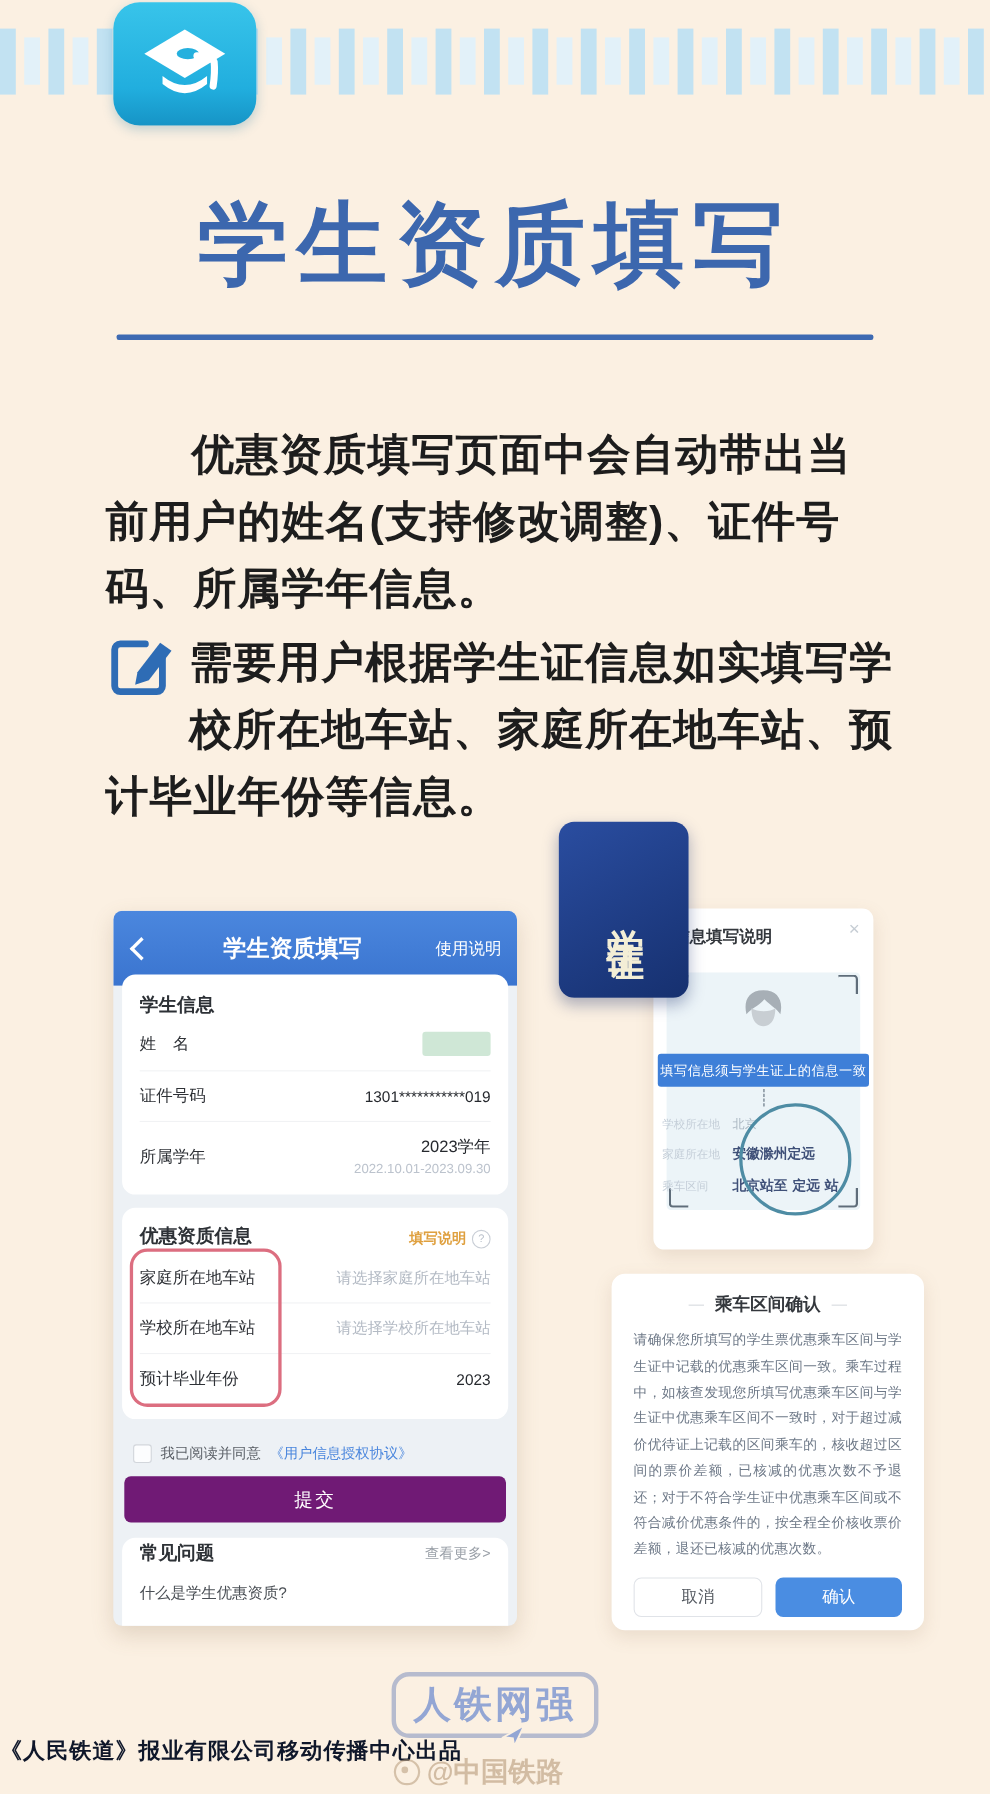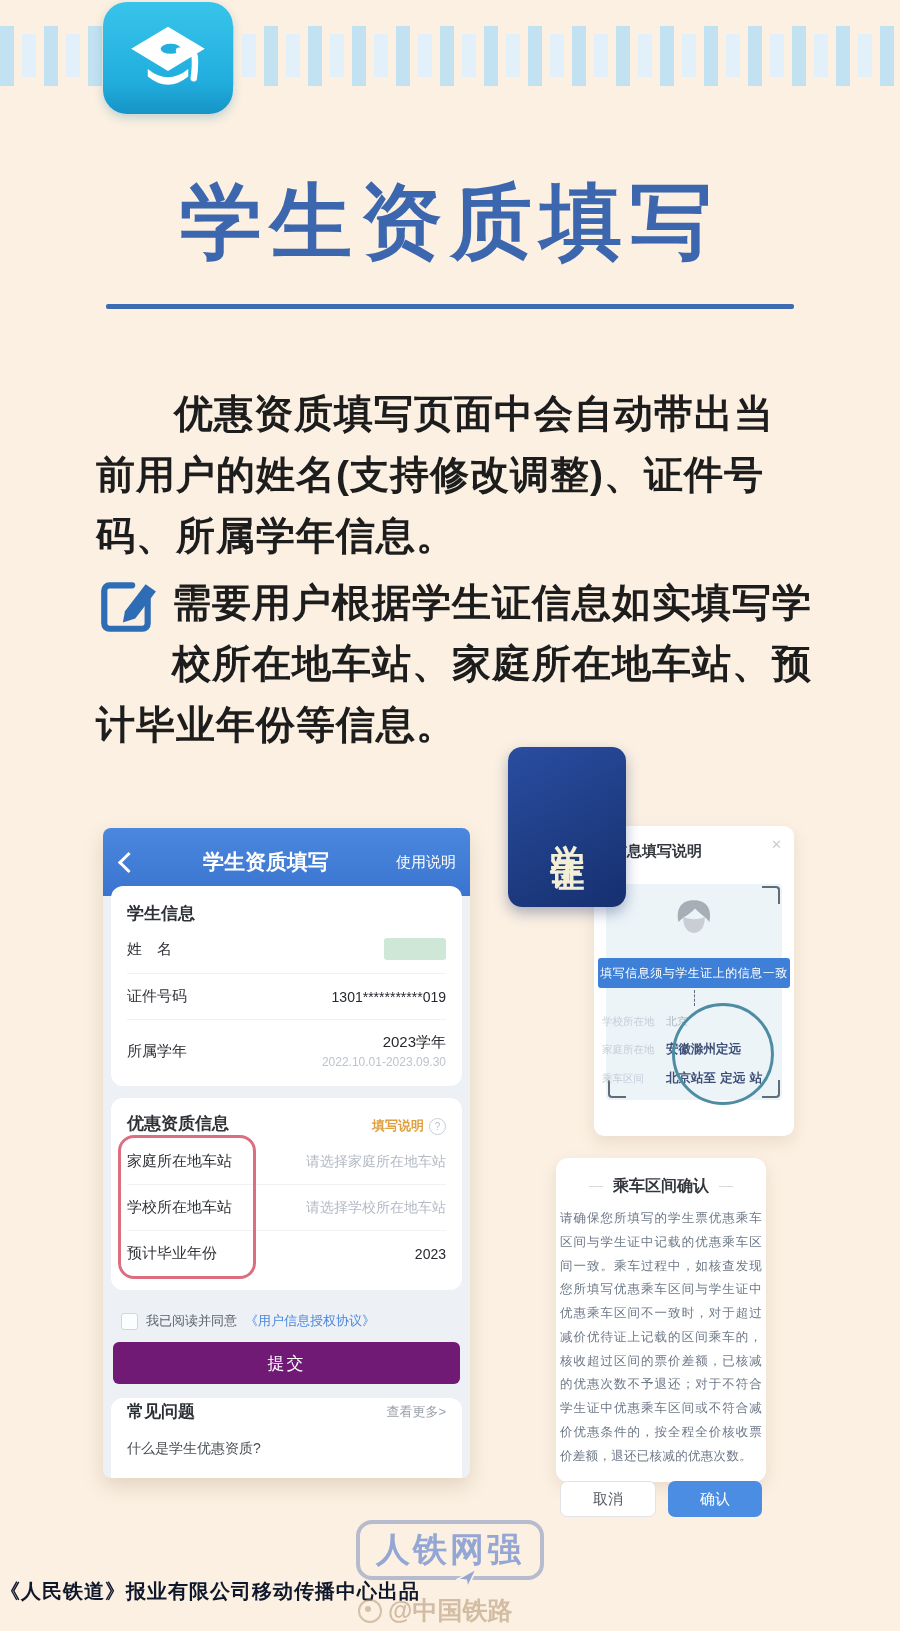--- a/index.html
+++ b/index.html
@@ -149,23 +149,23 @@
   .id-val.hand{
     font-family:"DejaVu Serif","Liberation Serif",serif;
     font-size:12.5px;font-weight:700;color:#3f5078;
   }
   .hl-circle{
     position:absolute;left:78px;top:177px;width:96px;height:96px;z-index:3;
     border:3px solid #4e8ca4;border-radius:50%;
   }
   
   .panel-b{
-    position:absolute;left:556px;top:1158px;width:210px;height:324px;
+    position:absolute;left:556px;top:1158px;width:284px;height:324px;
     background:#fff;border-radius:12px;box-shadow:0 6px 16px rgba(140,110,80,.15);
-    box-sizing:border-box;padding:18px 4px 14px;
+    box-sizing:border-box;padding:18px 20px 14px;
   }
   .dlg-title-row{display:flex;align-items:center;justify-content:center;gap:10px;}
   .dlg-dash{width:14px;height:0;border-top:1.5px solid #d6dade;}
   .dlg-title{font-size:16px;font-weight:700;color:#33373c;}
   .dlg-body{
     margin-top:10px;font-size:12.5px;line-height:1.9;color:#6d7887;
     text-align:justify;letter-spacing:.3px;
   }
   .dlg-btns{display:flex;gap:12px;margin-top:13px;}
   .btn{flex:1;height:36px;border-radius:7px;display:flex;align-items:center;justify-content:center;font-size:15px;}

